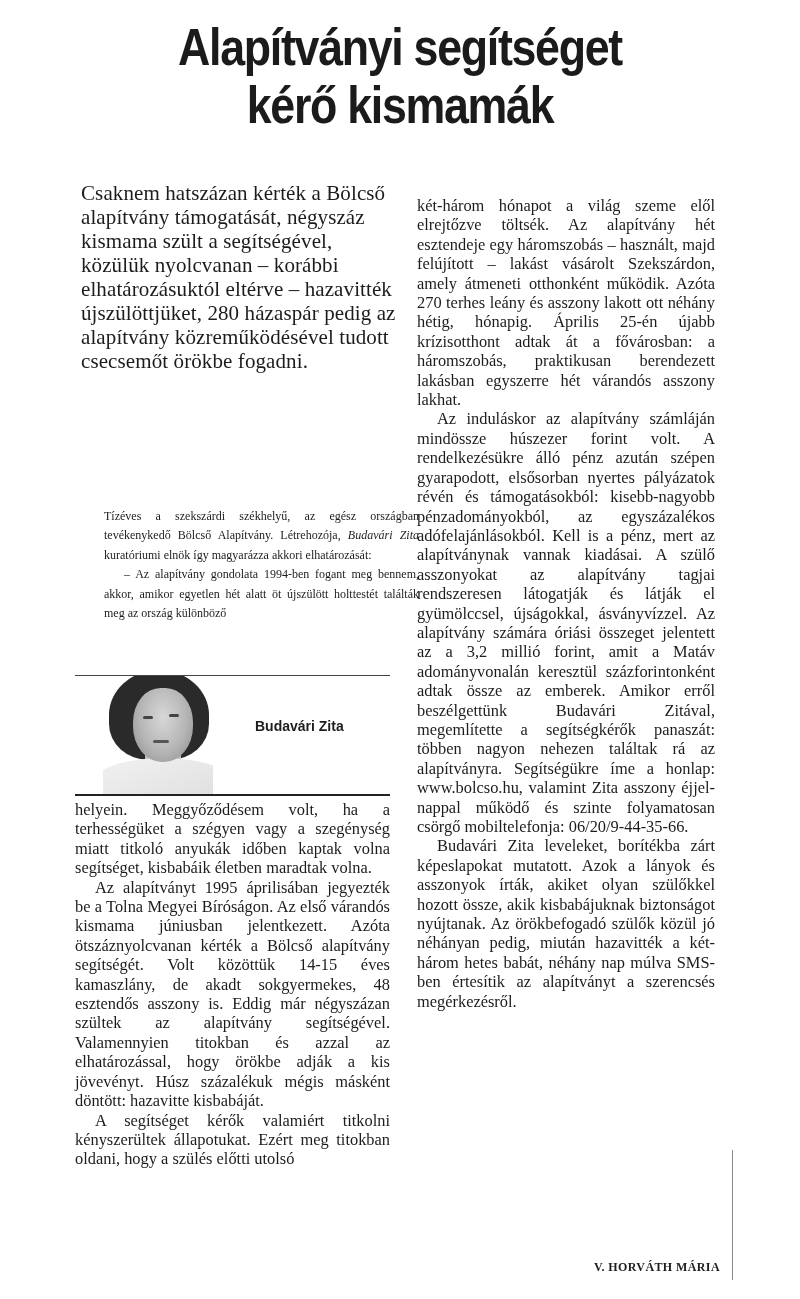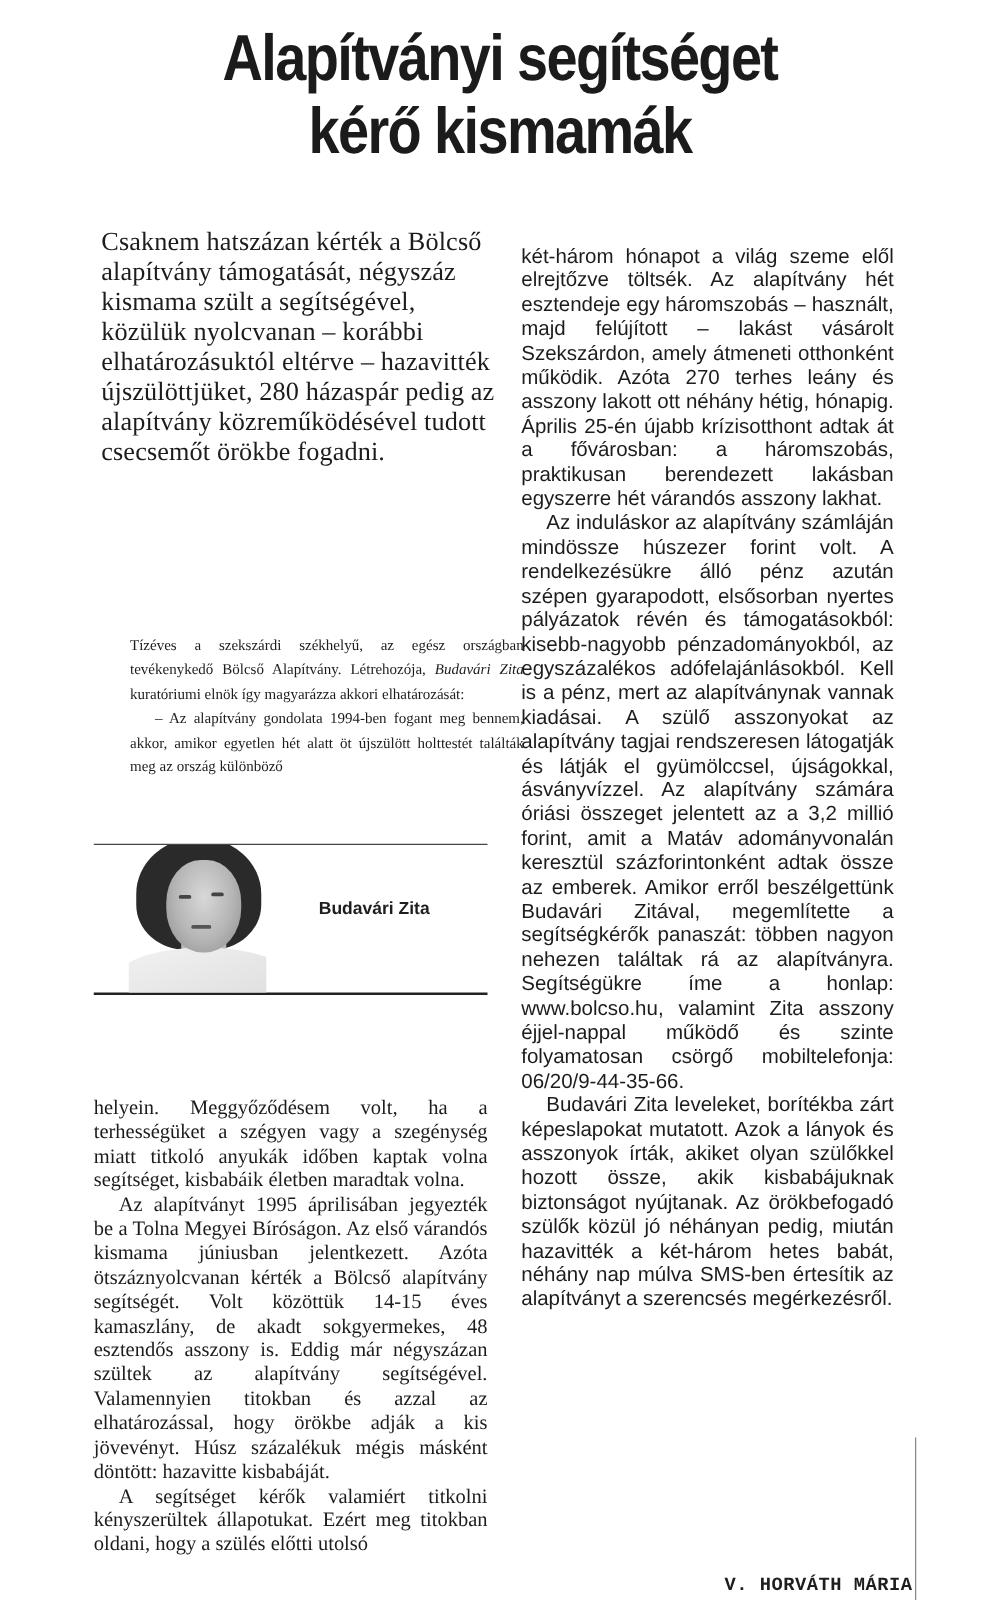--- a/index.html
+++ b/index.html
@@ -47,30 +47,30 @@
     border-radius: 50% 50% 0 0;
   }
   .portrait .neck {
     position: absolute; left: 42px; top: 78px; width: 36px; height: 22px; background: #bbbbbb;
   }
   .caption {
     position: absolute; left: 180px; top: 42px;
     font-family: "Liberation Sans", sans-serif; font-weight: bold; font-size: 14px; color: #1e1e1e;
   }
   .body-left2 {
-    left: 75px; top: 876px; width: 315px;
+    left: 75px; top: 800px; width: 315px;
     font-family: "Liberation Serif", serif; font-size: 16.4px; line-height: 19.4px;
   }
   .body-right {
     left: 417px; top: 196px; width: 298px;
-    font-family: Liberation Sans, sans-serif; font-size: 16.4px; line-height: 19.4px;
+    font-family: Liberation Serif, serif; font-size: 16.4px; line-height: 19.4px;
   }
   .byline {
-    position: absolute; right: 70px; top: 1260px;
-    font-family: Liberation Mono, monospace; font-weight: bold; font-size: 15px; letter-spacing: 0.4px; color: #1e1e1e;
+    position: absolute; right: 80px; top: 1260px;
+    font-family: Liberation Serif, serif; font-weight: bold; font-size: 12px; letter-spacing: 0.4px; color: #1e1e1e;
   }
   .right-rule {
     position: absolute; left: 732px; top: 1150px; width: 1px; height: 130px; background: #888;
   }
   em { font-style: italic; }
 </style>
 </head>
 <body>
 
 <div class="headline">

